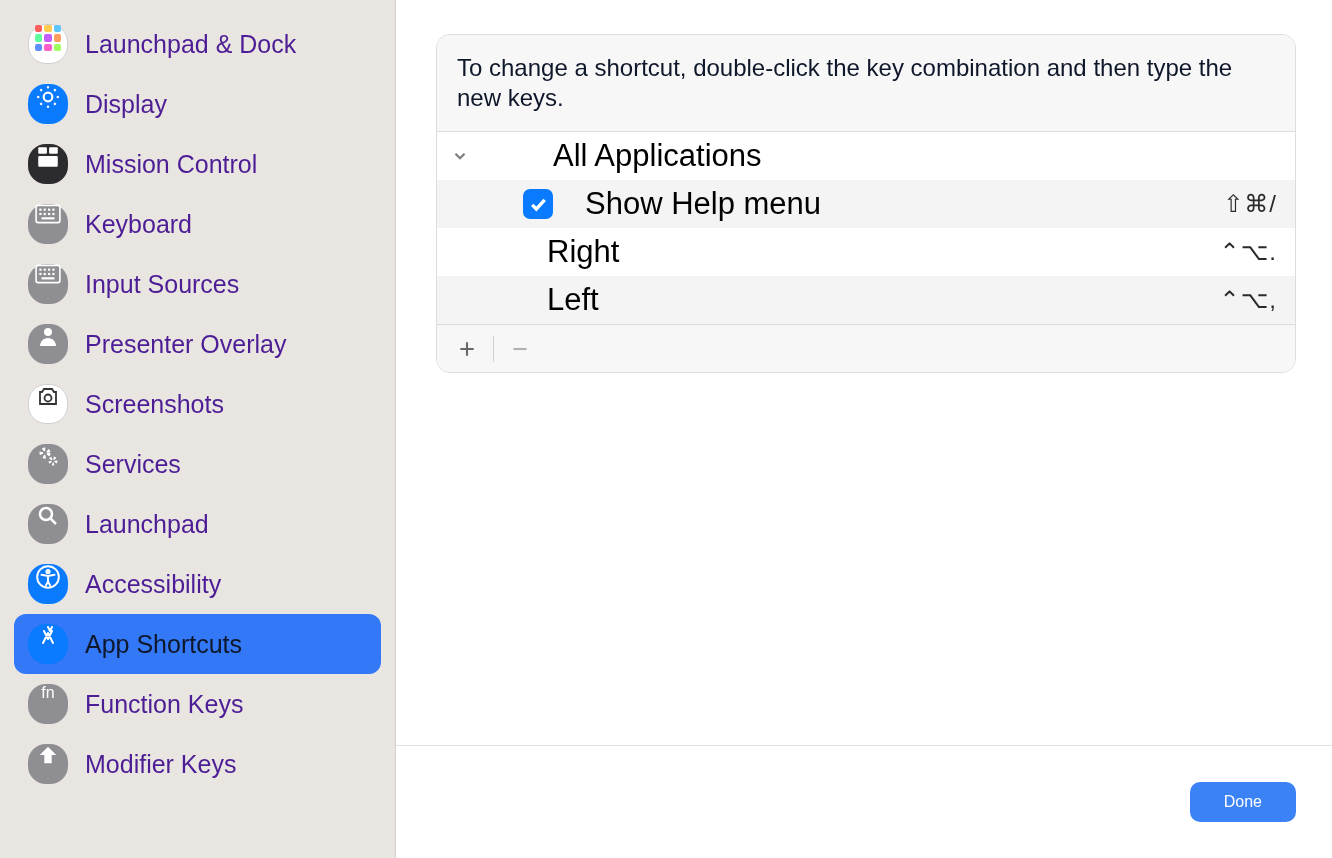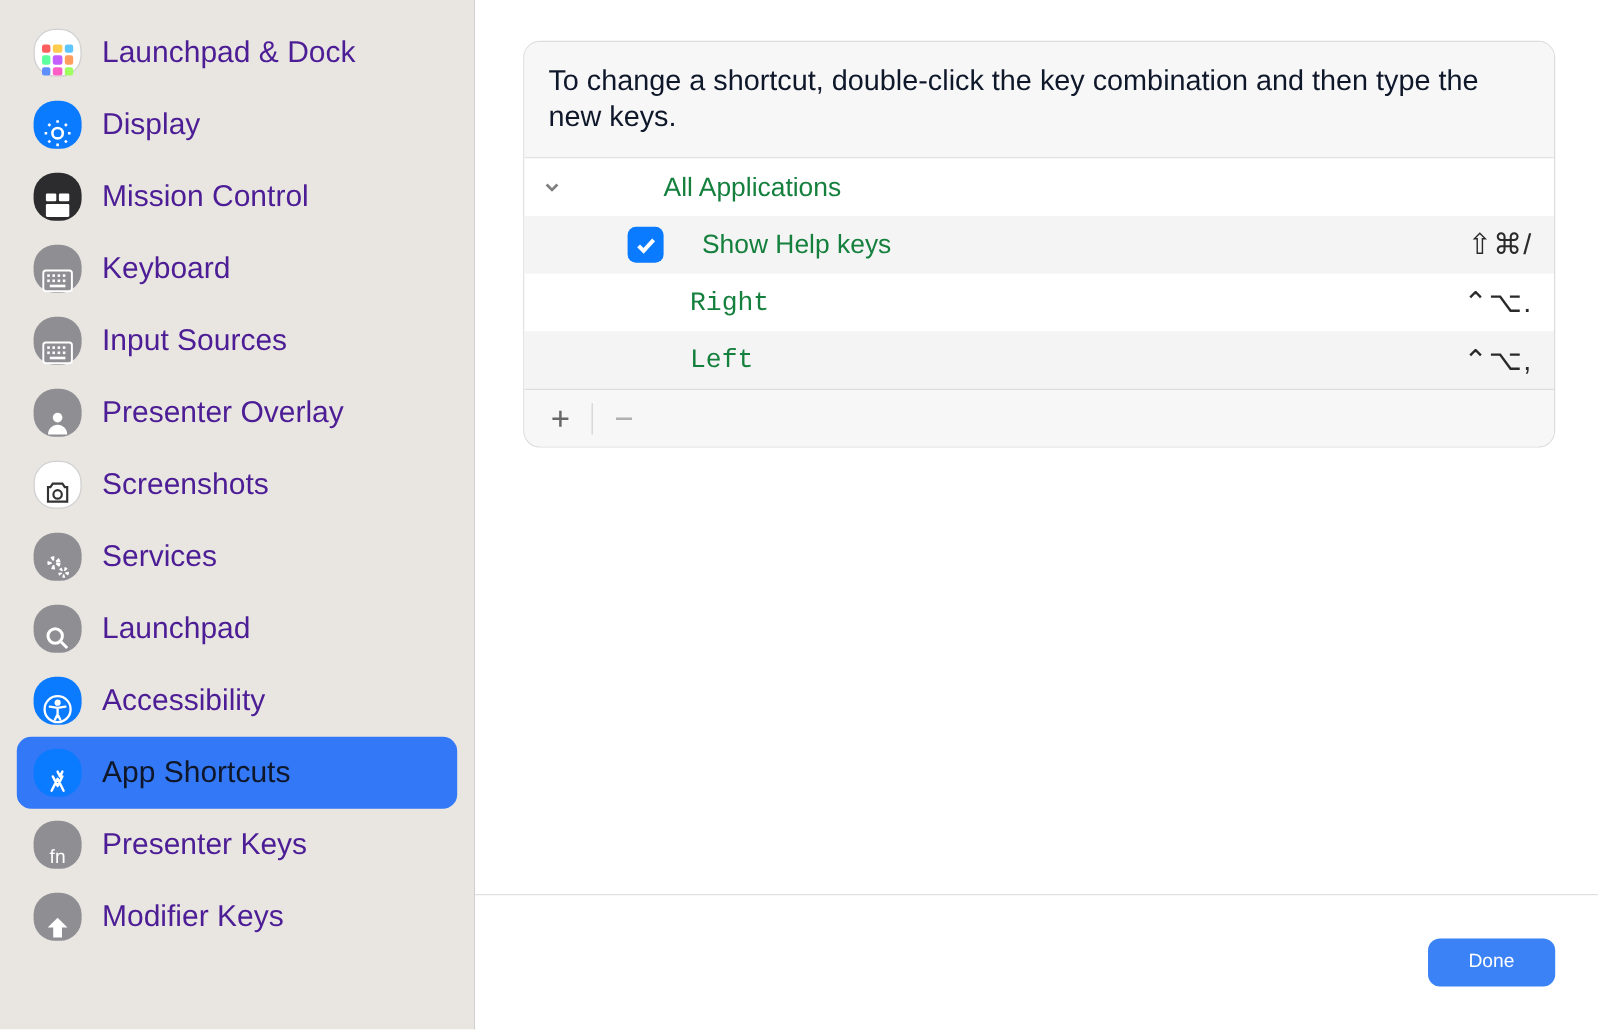--- a/index.html
+++ b/index.html
@@ -35,21 +35,21 @@
       background: #3378f6;
     }
     .sidebar-item.selected .sidebar-label {
       color: #0f172a;
     }
     .sidebar-icon {
       width: 40px;
       height: 40px;
       border-radius: 18px;
       display: flex;
-      align-items: flex-end;
+      align-items: flex-start;
       justify-content: center;
       flex-shrink: 0;
     }
     .sidebar-label {
       font-size: 25px;
       color: #4c1d95;
       font-weight: 400;
     }
     .main {
       flex: 1;
@@ -109,33 +109,32 @@
       display: flex;
       align-items: center;
       justify-content: center;
       cursor: pointer;
     }
     .checkbox svg {
       width: 20px;
       height: 20px;
     }
     .row-label {
-      font-size: 22px;
-      color: #15803d;
+      font-size: 31px;
+      color: #000000;
       flex: 1;
     }
     .row-label.group {
       margin-left: 78px;
     }
     .row-label.item {
       margin-left: 32px;
     }
     .row-label.item-nocheck {
-      margin-left: 100px;
-      font-family: Liberation Mono, monospace;
+      margin-left: 72px;
     }
     .row-shortcut {
       font-size: 24px;
       color: #2a2a2a;
       letter-spacing: 1px;
     }
     .toolbar {
       display: flex;
       align-items: center;
       height: 48px;
@@ -351,21 +350,21 @@
           <path d="M12 3l2 4 2-4M8 7l4 8 4-8M7 19l5-10 5 10" stroke-linecap="round" stroke-linejoin="round"></path>
         </svg>
     </div>
     <span class="sidebar-label">App Shortcuts</span>
   </div>
 
   <div class="sidebar-item">
     <div class="sidebar-icon icon-gray">
       <span style="color:#fff;font-size:16px;font-weight:500">fn</span>
     </div>
-    <span class="sidebar-label">Presenter Keys</span>
+    <span class="sidebar-label">Function Keys</span>
   </div>
 
   <div class="sidebar-item">
     <div class="sidebar-icon icon-gray">
       <svg width="22" height="22" viewBox="0 0 24 24" fill="#fff">
           <path d="M12 3l9 9h-5v9H8v-9H3z"></path>
         </svg>
     </div>
     <span class="sidebar-label">Modifier Keys</span>
   </div>
@@ -388,21 +387,21 @@
 
       <div class="row alt">
         <div class="disclosure"></div>
         <div class="spacer-checkbox">
           <div class="checkbox">
             <svg viewBox="0 0 24 24" fill="none" stroke="#fff" stroke-width="4">
                 <polyline points="5 13 10 18 20 7"></polyline>
               </svg>
           </div>
         </div>
-        <span class="row-label item">Show Help keys</span>
+        <span class="row-label item">Show Help menu</span>
         <span class="row-shortcut">⇧⌘/</span>
       </div>
 
       <div class="row">
         <div class="disclosure"></div>
         <span class="row-label item-nocheck">Right</span>
         <span class="row-shortcut">⌃⌥.</span>
       </div>
 
       <div class="row alt">

